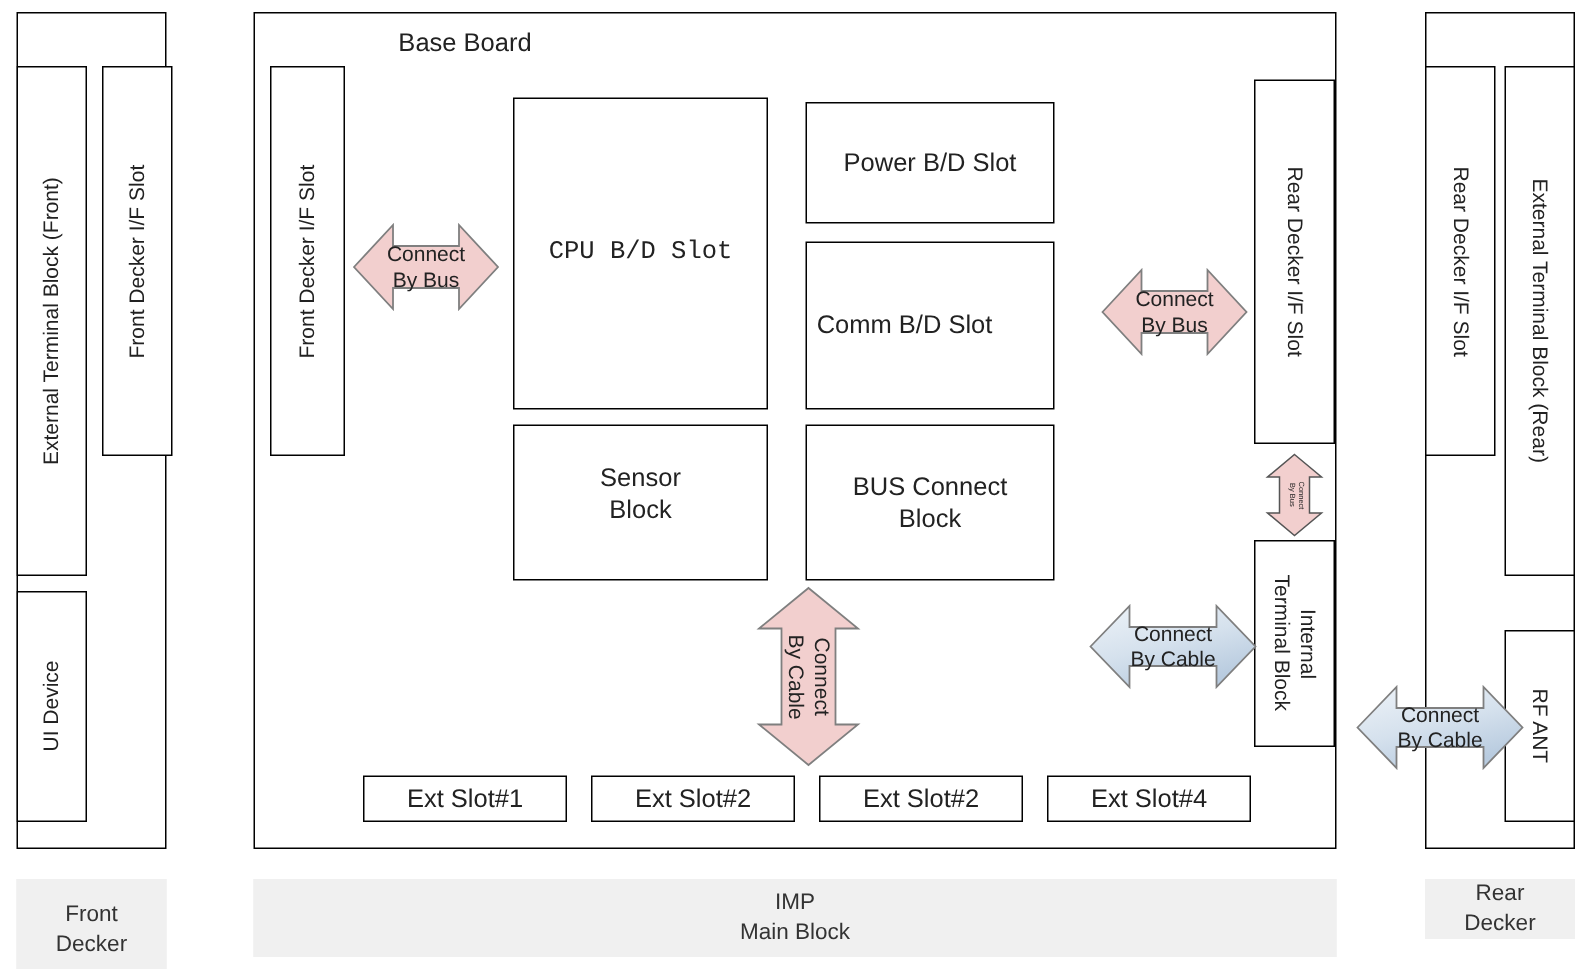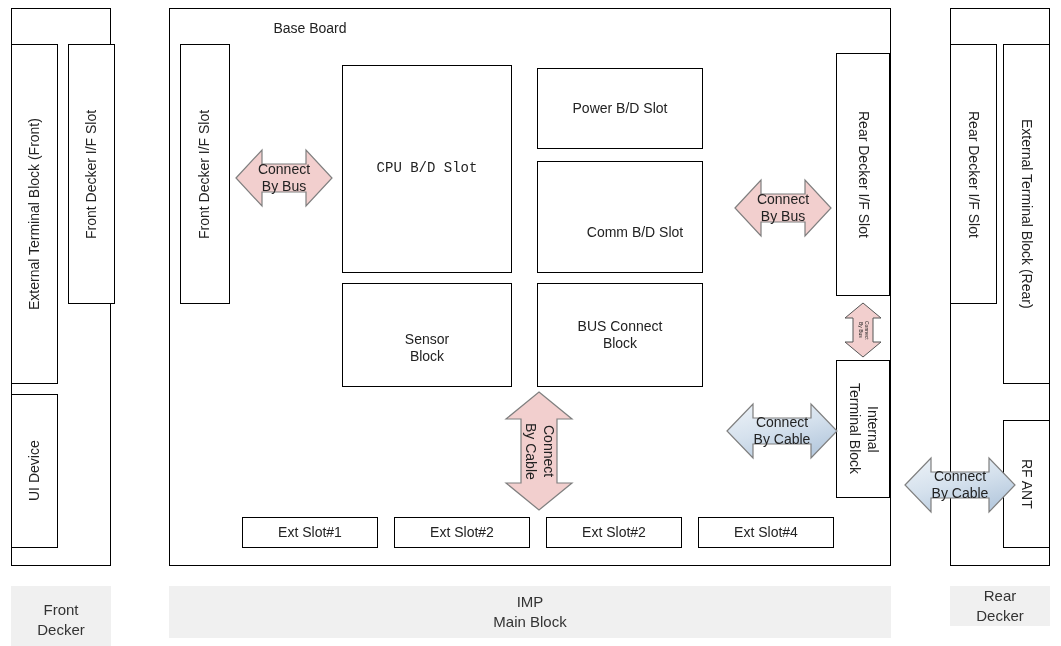--- a/index.html
+++ b/index.html
@@ -36,21 +36,21 @@
     line-height: 1.25;
     pointer-events: none;
   }
   .vert-up {
     writing-mode: vertical-rl;
     transform: rotate(180deg);
   }
   .vert-down {
     writing-mode: vertical-rl;
   }
-  .f15 { font-size: 14px; }
+  .f15 { font-size: 17px; }
   .f14 { font-size: 14px; }
   .footer {
     position: absolute;
     box-sizing: border-box;
     background: #f0f0f0;
     border: 1px solid #f0f0f0;
     display: flex;
     align-items: center;
     justify-content: center;
     text-align: center;
@@ -121,24 +121,24 @@
   <div class="box" style="left:180px; top:44px; width:50px; height:260px;"></div>
   <div class="label vert-up f14" style="left:180px; top:44px; width:50px; height:260px;">Front Decker I/F Slot</div>
 
   <div class="box" style="left:342px; top:65px; width:170px; height:208px;"></div>
   <div class="label f15" style="left:342px; top:65px; width:170px; height:208px;font-family:Liberation Mono, monospace;">CPU B/D Slot</div>
 
   <div class="box" style="left:537px; top:68px; width:166px; height:81px;"></div>
   <div class="label f15" style="left:537px; top:68px; width:166px; height:81px;">Power B/D Slot</div>
 
   <div class="box" style="left:537px; top:161px; width:166px; height:112px;"></div>
-  <div class="label f15" style="left:537px; top:177px; width:132px; height:112px;margin-left:32px;">Comm B/D Slot</div>
+  <div class="label f15" style="left:537px; top:161px; width:132px; height:112px;">Comm B/D Slot</div>
 
   <div class="box" style="left:342px; top:283px; width:170px; height:104px;"></div>
-  <div class="label f15" style="left:342px; top:296px; width:170px; height:104px;">Sensor
+  <div class="label f15" style="left:342px; top:277px; width:170px; height:104px;">Sensor
 Block</div>
 
   <div class="box" style="left:537px; top:283px; width:166px; height:104px;"></div>
   <div class="label f15" style="left:537px; top:283px; width:166px; height:104px;">BUS Connect
 Block</div>
 
   <div class="box" style="left:836px; top:53px; width:54px; height:243px;"></div>
   <div class="label vert-down f14" style="left:836px; top:53px; width:54px; height:243px;">Rear Decker I/F Slot</div>
 
   <div class="box" style="left:836px; top:360px; width:54px; height:138px;"></div>

